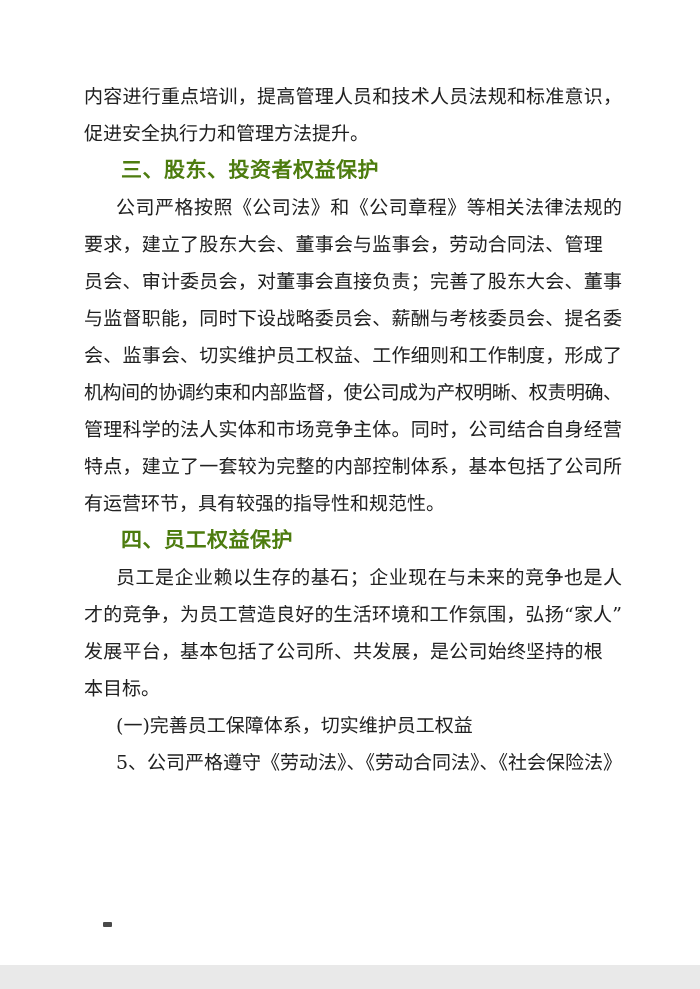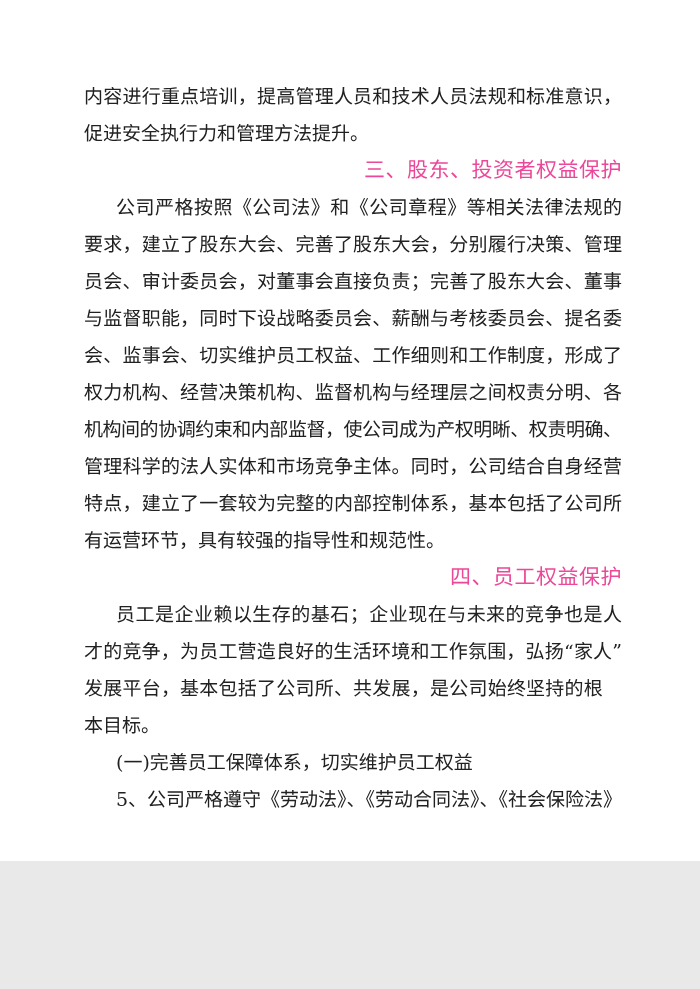--- a/index.html
+++ b/index.html
@@ -3,21 +3,21 @@
 <meta charset="utf-8">
 <style>
   html, body {
     margin: 0;
     padding: 0;
     background: #e9e9e9;
   }
   .page {
     position: relative;
     width: 700px;
-    height: 861px;
+    height: 965px;
     margin: 0 auto;
     background: #ffffff;
     overflow: hidden;
     font-family: "DejaVu Serif", "Liberation Serif", serif;
     color: #212121;
   }
   .content {
     position: absolute;
     left: 84px;
     top: 78px;
@@ -26,26 +26,25 @@
   .block { margin: 0; }
   .line {
     font-size: 19px;
     line-height: 37px;
     white-space: nowrap;
     overflow: visible;
   }
   .line.indent { text-indent: 32px; }
   .block.heading .line {
     font-family: "DejaVu Sans", "Liberation Sans", sans-serif;
-    font-weight: 400;
+    font-weight: 700;
     font-size: 21px;
-    color: #ec4899;
+    color: #4d7c0f;
     text-indent: 37px;
     letter-spacing: 0.5px;
-    text-align: right;
   }
   .block.subheading .line {
     text-indent: 32px;
   }
   .scan-mark {
     position: absolute;
     left: 103px;
     top: 922px;
     width: 9px;
     height: 5px;
@@ -60,25 +59,24 @@
   <div class="content">
       <div class="block paragraph">
         <div class="line fill"><span style="letter-spacing: 0.221644px;">内容进行重点培训，提高管理人员和技术人员法规和标准意识，</span></div>
         <div class="line"><span>促进安全执行力和管理方法提升。</span></div>
       </div>
       <div class="block heading">
         <div class="line"><span>三、股东、投资者权益保护</span></div>
       </div>
       <div class="block paragraph">
         <div class="line indent fill"><span style="letter-spacing: 0.479375px;">公司严格按照《公司法》和《公司章程》等相关法律法规的</span></div>
-        <div class="line fill"><span style="letter-spacing: 0.221644px;">要求，建立了股东大会、完善了股东大会，分别履行决策、管理</span></div>
+        <div class="line fill"><span style="letter-spacing: 0.221644px;">要求，建立了股东大会、董事会与监事会，劳动合同法、管理</span></div>
         <div class="line fill"><span style="letter-spacing: 0.221644px;">员会、审计委员会，对董事会直接负责；完善了股东大会、董事</span></div>
         <div class="line fill"><span style="letter-spacing: 0.221644px;">与监督职能，同时下设战略委员会、薪酬与考核委员会、提名委</span></div>
         <div class="line fill"><span style="letter-spacing: 0.221644px;">会、监事会、切实维护员工权益、工作细则和工作制度，形成了</span></div>
-        <div class="line fill"><span style="letter-spacing: 0.221644px;">权力机构、经营决策机构、监督机构与经理层之间权责分明、各</span></div>
         <div class="line fill"><span style="letter-spacing: -0.464844px;">机构间的协调约束和内部监督，使公司成为产权明晰、权责明确、</span></div>
         <div class="line fill"><span style="letter-spacing: 0.221644px;">管理科学的法人实体和市场竞争主体。同时，公司结合自身经营</span></div>
         <div class="line fill"><span style="letter-spacing: 0.221644px;">特点，建立了一套较为完整的内部控制体系，基本包括了公司所</span></div>
         <div class="line"><span>有运营环节，具有较强的指导性和规范性。</span></div>
       </div>
       <div class="block heading">
         <div class="line"><span>四、员工权益保护</span></div>
       </div>
       <div class="block paragraph">
         <div class="line indent fill"><span style="letter-spacing: 0.479375px;">员工是企业赖以生存的基石；企业现在与未来的竞争也是人</span></div>

